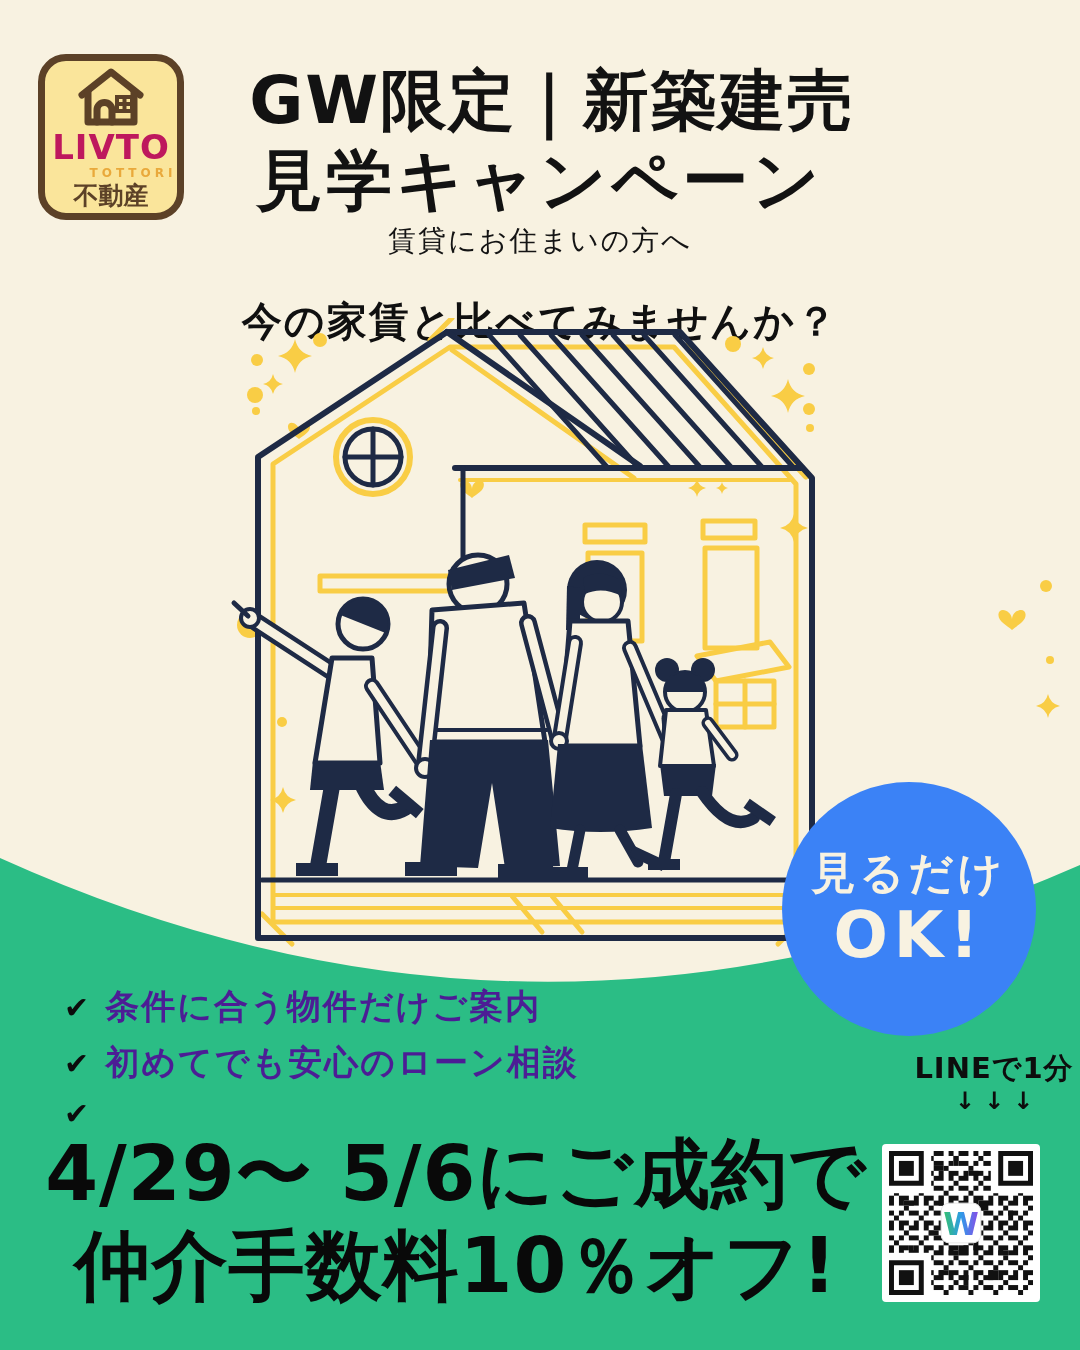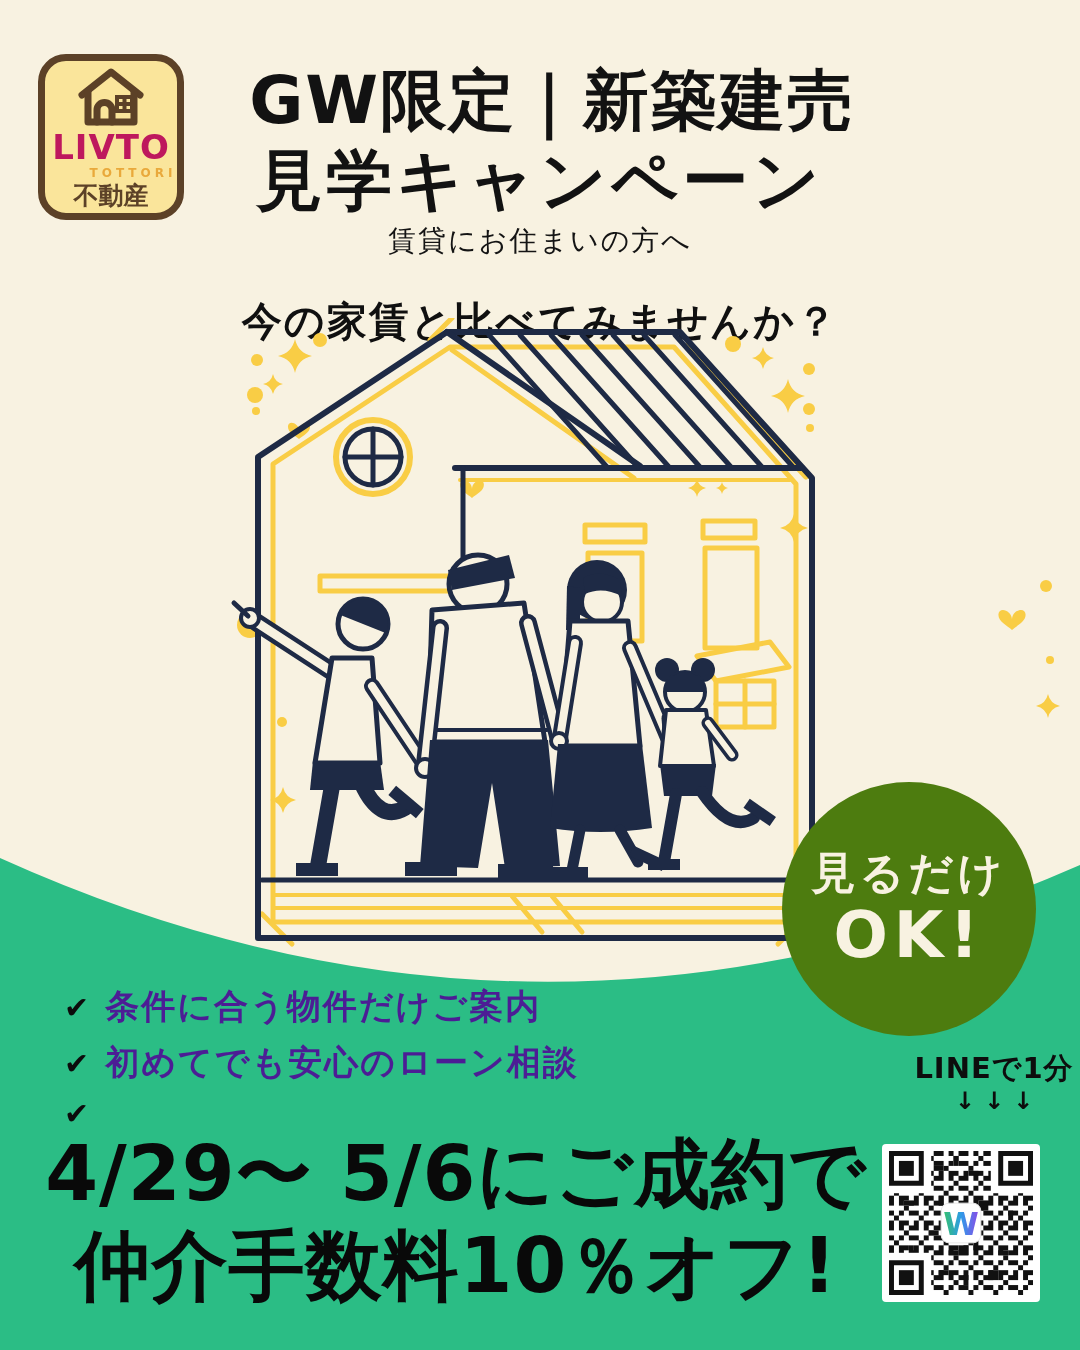--- a/index.html
+++ b/index.html
@@ -28,21 +28,21 @@
     font-size:66px;font-weight:900;color:#121212;letter-spacing:4px;}
   .lead{position:absolute;top:222px;left:0;width:100%;text-align:center;
     font-size:28px;font-weight:400;color:#141414;letter-spacing:2px;}
   .question{position:absolute;top:254px;left:0;width:100%;text-align:center;
     font-size:40px;font-weight:900;color:#101010;letter-spacing:2px;margin-top:40px;}
   
   .illustration{position:absolute;left:0;top:318px;width:1080px;height:640px;}
   
   .ok-badge{
     position:absolute;left:782px;top:782px;width:254px;height:254px;border-radius:50%;
-    background:#4d7c0f;display:flex;flex-direction:column;align-items:center;justify-content:center;
+    background:#3b82f6;display:flex;flex-direction:column;align-items:center;justify-content:center;
   }
   .ok-badge-l1{font-size:44px;font-weight:900;color:#F8F2E1;letter-spacing:4px;line-height:52px;}
   .ok-badge-l2{font-size:64px;font-weight:900;color:#F8F2E1;letter-spacing:6px;line-height:72px;}
   
   .benefits{position:absolute;left:64px;top:984px;}
   .benefit-row{display:flex;align-items:center;gap:16px;margin-bottom:10px;}
   .benefit-check{font-size:30px;font-weight:900;color:#0c0c0c;}
   .benefit-label{font-size:34px;font-weight:900;color:#4c1d95;letter-spacing:2px;}
   
   .offer{position:absolute;left:0;top:1128px;width:912px;text-align:center;

